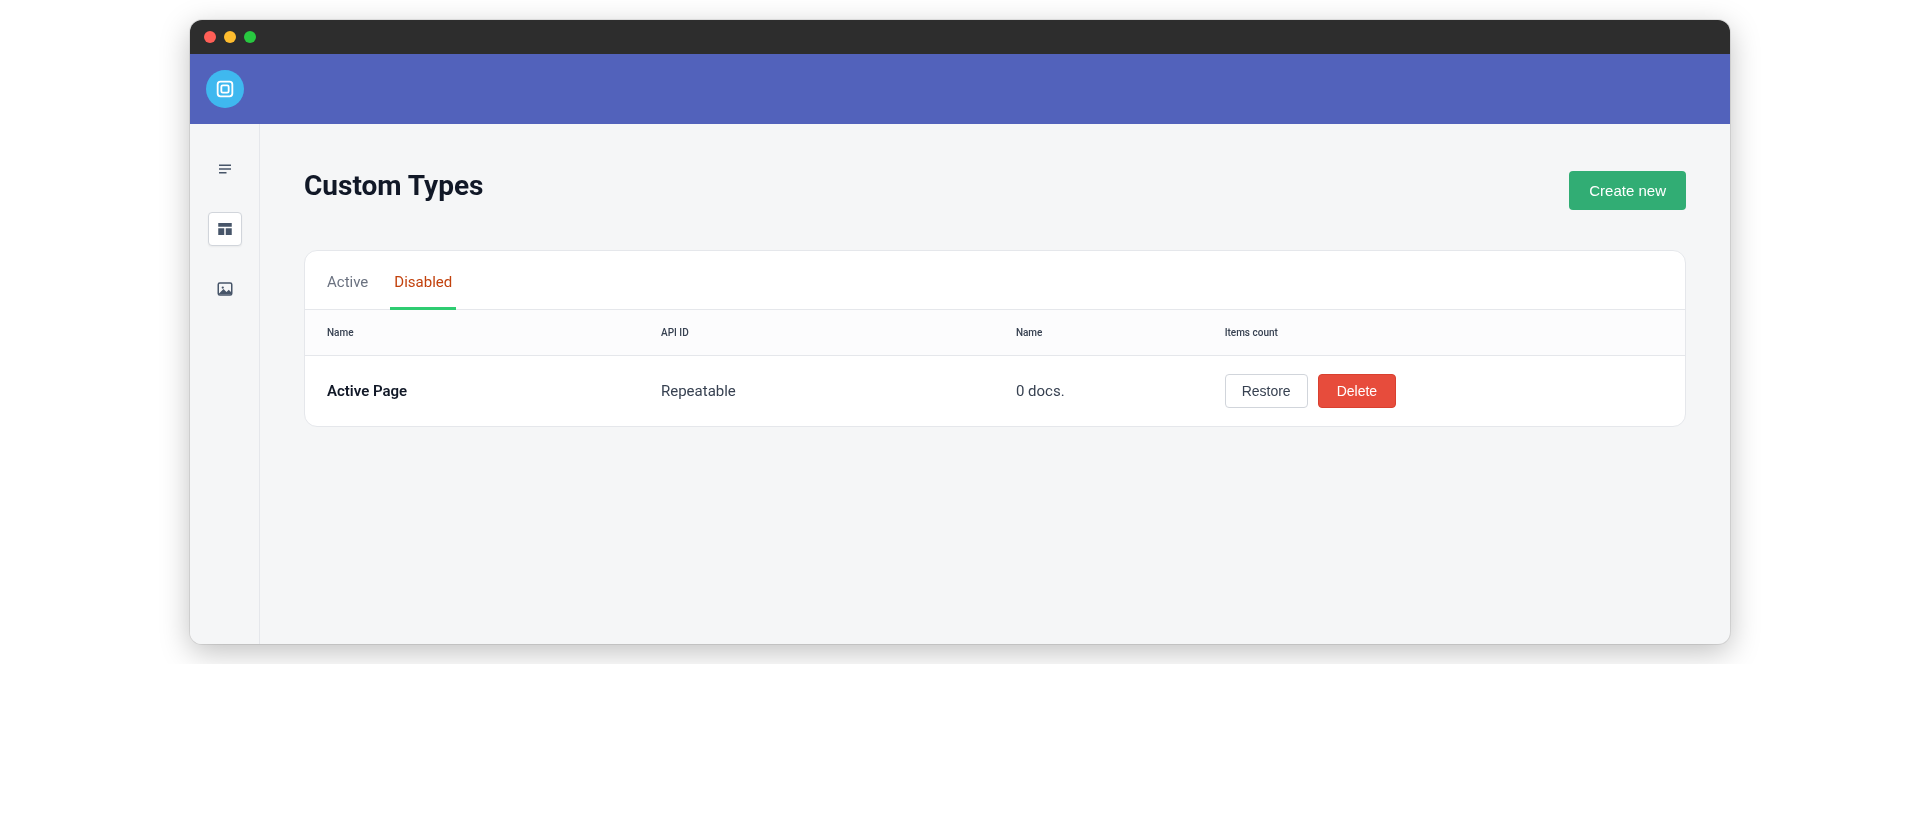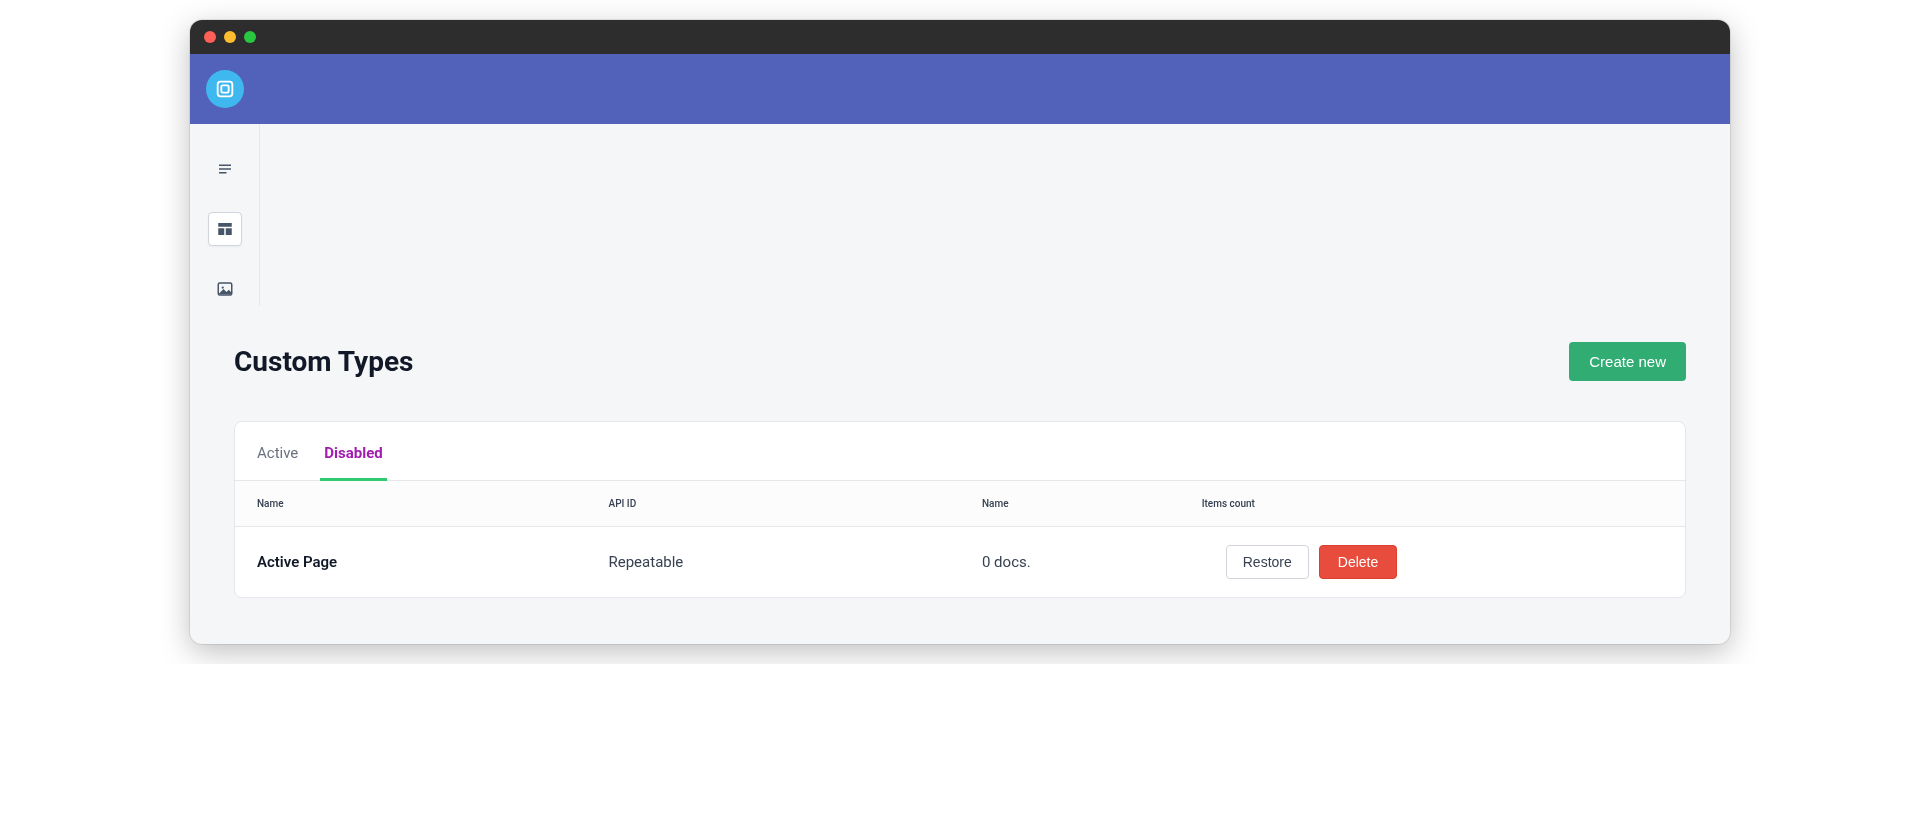--- a/index.html
+++ b/index.html
@@ -44,21 +44,20 @@
     border-radius: 50%;
     display: flex;
     align-items: center;
     justify-content: center;
   }
   .logo svg { width: 22px; height: 22px; }
 
   .body {
     display: flex;
     min-height: 520px;
-    flex-direction: column;
   }
   .sidebar {
     width: 70px;
     background: #f5f6f7;
     border-right: 1px solid #e5e7eb;
     display: flex;
     flex-direction: column;
     align-items: center;
     padding-top: 28px;
     gap: 26px;
@@ -96,43 +95,44 @@
   }
   .btn-create {
     background: #31ad74;
     color: #fff;
     border: none;
     border-radius: 4px;
     padding: 11px 20px;
     font-size: 15px;
     font-weight: 500;
     cursor: pointer;
+    margin-top: 11px;
   }
 
   .panel {
     background: #ffffff;
     border: 1px solid #e5e7eb;
-    border-radius: 8px;
+    border-radius: 13px;
   }
   .tabs {
     display: flex;
     gap: 26px;
     padding: 0 22px;
     border-bottom: 1px solid #e5e7eb;
   }
   .tab {
     padding: 22px 0 18px 0;
     font-size: 15px;
     color: #6b7280;
     cursor: pointer;
     position: relative;
   }
   .tab.active {
-    color: #a21caf;
-    font-weight: 700;
+    color: #c2410c;
+    font-weight: 400;
   }
   .tab.active::after {
     content: "";
     position: absolute;
     left: -4px; right: -4px; bottom: -1px;
     height: 3px;
     background: #2ecc71;
   }
 
   .table-head, .table-row {
@@ -152,21 +152,21 @@
   .table-row {
     height: 70px;
     font-size: 15px;
     color: #374151;
     border-bottom: 1px solid #f1f2f4;
   }
   .table-row:last-child { border-bottom: none; }
   .row-name { font-weight: 600; color: #111827; }
   .row-actions {
     display: flex;
-    justify-content: center;
+    justify-content: flex-start;
     gap: 10px;
   }
   .btn-secondary {
     background: #ffffff;
     color: #374151;
     border: 1px solid #d1d5db;
     border-radius: 4px;
     padding: 8px 16px;
     font-size: 14px;
     cursor: pointer;

